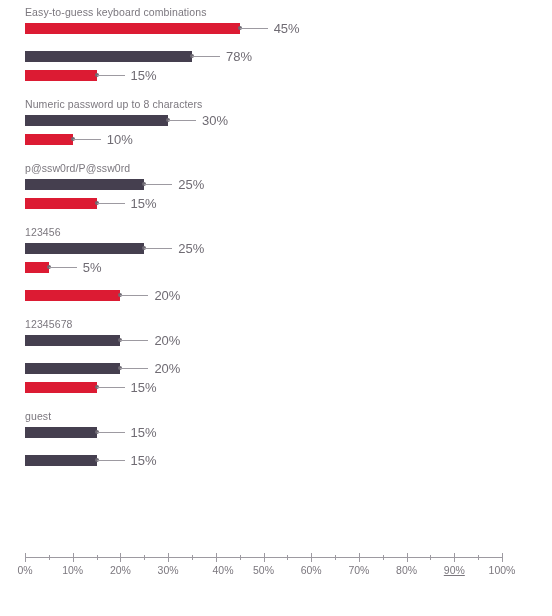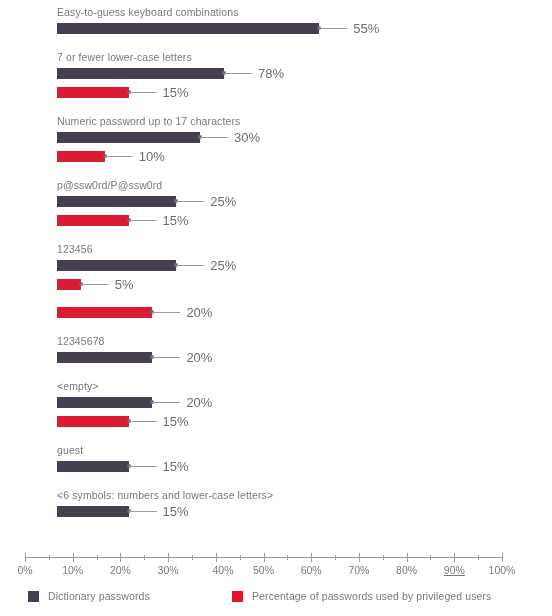--- a/index.html
+++ b/index.html
@@ -21,21 +21,20 @@
     height: 616px;
     box-sizing: border-box;
   }
 
   
   #plot {
     position: relative;
     width: 460px;
     padding-top: 6px;
     box-sizing: border-box;
-    padding-left: 32px;
   }
 
   .group {
     position: relative;
     margin-bottom: 9px;
   }
 
   .group-label {
     font-size: 10.5px;
     line-height: 13px;
@@ -157,49 +156,48 @@
 </style>
 </head>
 <body>
 
 <div id="chart-root">
 
   <div id="plot">
       <div class="group">
         <div class="group-label">Easy-to-guess keyboard combinations</div>
         <div class="bar-row">
-          <div class="bar-track" style="width: 262.35px;">
-            <div class="bar dark" style="width: 100%;"></div>
-          </div>
-          <div class="leader-dot" style="left: 285.35px;"></div>
-          <div class="leader" style="left: 287.35px; width: 28px;"></div>
-          <div class="value" style="left: 321.35px;">55%</div>
-        </div>
-      </div>
-      <div class="group">
-        <div class="group-label">7 or fewer lower-case letters</div>
+          <div class="bar-track" style="width: 214.65px;">
+            <div class="bar red" style="width: 100%;"></div>
+          </div>
+          <div class="leader-dot" style="left: 237.65px;"></div>
+          <div class="leader" style="left: 239.65px; width: 28px;"></div>
+          <div class="value" style="left: 273.65px;">45%</div>
+        </div>
+      </div>
+      <div class="group">
         <div class="bar-row">
           <div class="bar-track" style="width: 166.95px;">
             <div class="bar dark" style="width: 100%;"></div>
           </div>
           <div class="leader-dot" style="left: 189.95px;"></div>
           <div class="leader" style="left: 191.95px; width: 28px;"></div>
           <div class="value" style="left: 225.95px;">78%</div>
         </div>
         <div class="bar-row">
           <div class="bar-track" style="width: 71.55px;">
             <div class="bar red" style="width: 100%;"></div>
           </div>
           <div class="leader-dot" style="left: 94.55px;"></div>
           <div class="leader" style="left: 96.55px; width: 28px;"></div>
           <div class="value" style="left: 130.55px;">15%</div>
         </div>
       </div>
       <div class="group">
-        <div class="group-label">Numeric password up to 17 characters</div>
+        <div class="group-label">Numeric password up to 8 characters</div>
         <div class="bar-row">
           <div class="bar-track" style="width: 143.1px;">
             <div class="bar dark" style="width: 100%;"></div>
           </div>
           <div class="leader-dot" style="left: 166.1px;"></div>
           <div class="leader" style="left: 168.1px; width: 28px;"></div>
           <div class="value" style="left: 202.1px;">30%</div>
         </div>
         <div class="bar-row">
           <div class="bar-track" style="width: 47.7px;">
@@ -263,21 +261,20 @@
         <div class="bar-row">
           <div class="bar-track" style="width: 95.4px;">
             <div class="bar dark" style="width: 100%;"></div>
           </div>
           <div class="leader-dot" style="left: 118.4px;"></div>
           <div class="leader" style="left: 120.4px; width: 28px;"></div>
           <div class="value" style="left: 154.4px;">20%</div>
         </div>
       </div>
       <div class="group">
-        <div class="group-label">&lt;empty&gt;</div>
         <div class="bar-row">
           <div class="bar-track" style="width: 95.4px;">
             <div class="bar dark" style="width: 100%;"></div>
           </div>
           <div class="leader-dot" style="left: 118.4px;"></div>
           <div class="leader" style="left: 120.4px; width: 28px;"></div>
           <div class="value" style="left: 154.4px;">20%</div>
         </div>
         <div class="bar-row">
           <div class="bar-track" style="width: 71.55px;">
@@ -293,21 +290,20 @@
         <div class="bar-row">
           <div class="bar-track" style="width: 71.55px;">
             <div class="bar dark" style="width: 100%;"></div>
           </div>
           <div class="leader-dot" style="left: 94.55px;"></div>
           <div class="leader" style="left: 96.55px; width: 28px;"></div>
           <div class="value" style="left: 130.55px;">15%</div>
         </div>
       </div>
       <div class="group">
-        <div class="group-label">&lt;6 symbols: numbers and lower-case letters&gt;</div>
         <div class="bar-row">
           <div class="bar-track" style="width: 71.55px;">
             <div class="bar dark" style="width: 100%;"></div>
           </div>
           <div class="leader-dot" style="left: 94.55px;"></div>
           <div class="leader" style="left: 96.55px; width: 28px;"></div>
           <div class="value" style="left: 130.55px;">15%</div>
         </div>
       </div>
     </div>
@@ -341,24 +337,14 @@
       <div class="tick minor" style="left: 144.25px;"></div>
       <div class="tick minor" style="left: 191.95px;"></div>
       <div class="tick minor" style="left: 239.65px;"></div>
       <div class="tick minor" style="left: 287.35px;"></div>
       <div class="tick minor" style="left: 335.05px;"></div>
       <div class="tick minor" style="left: 382.75px;"></div>
       <div class="tick minor" style="left: 430.45px;"></div>
       <div class="tick minor" style="left: 478.15px;"></div>
     </div>
 
-  <div id="legend">
-    <div class="legend-item first">
-      <span class="swatch dark"></span>
-      <span class="legend-text">Dictionary passwords</span>
-    </div>
-    <div class="legend-item second">
-      <span class="swatch red"></span>
-      <span class="legend-text">Percentage of passwords used by privileged users</span>
-    </div>
-  </div>
 
 </div>
 
 </body></html>

